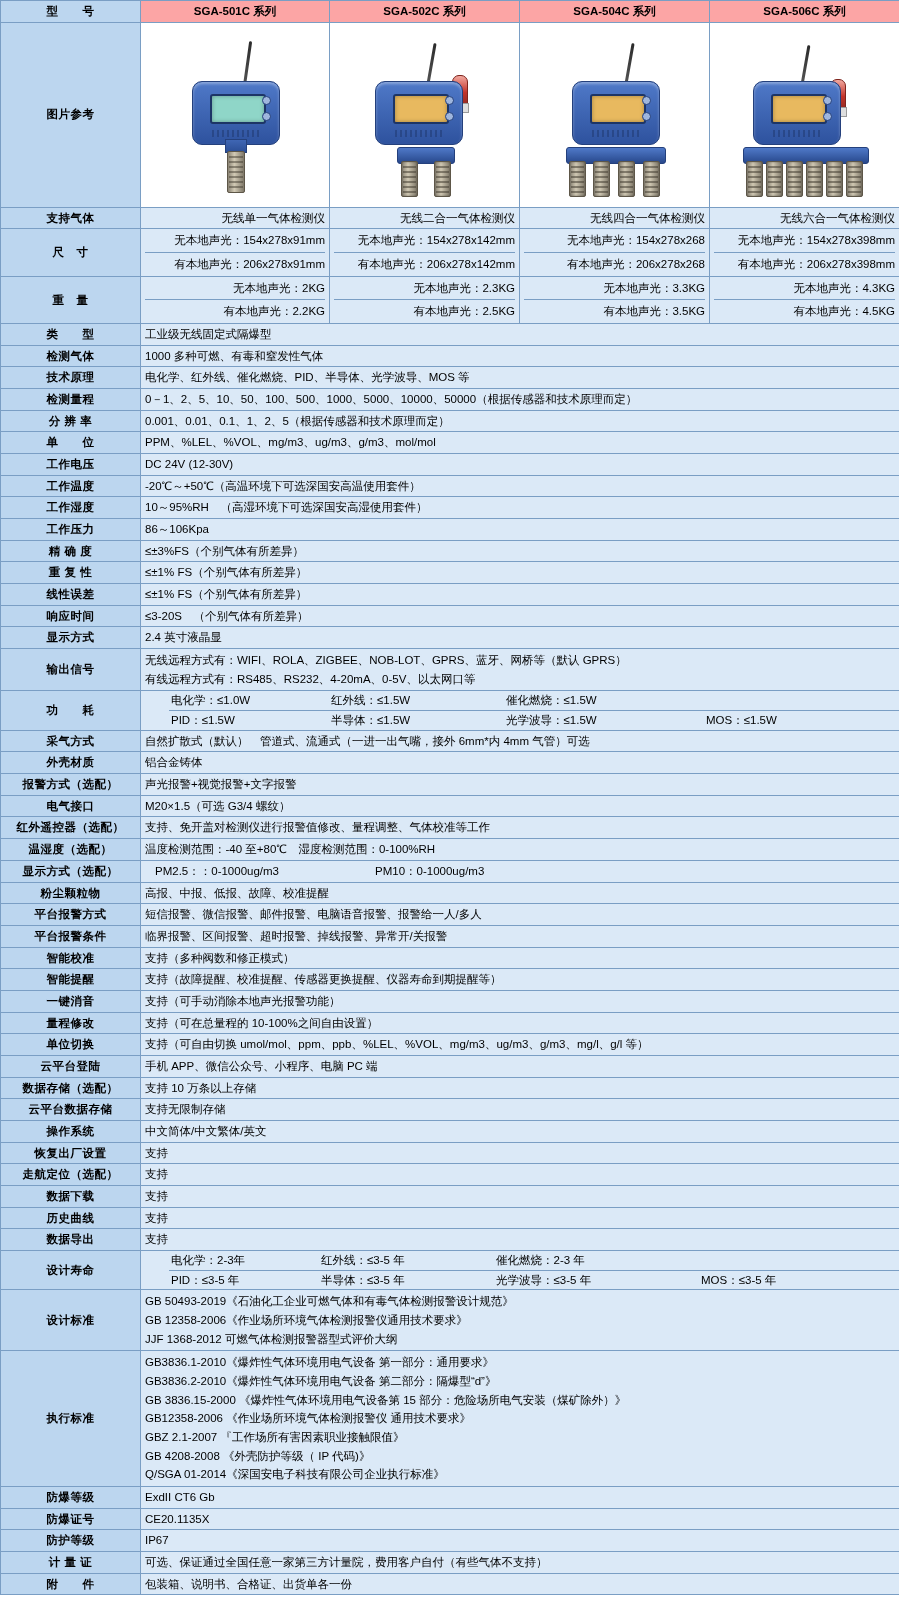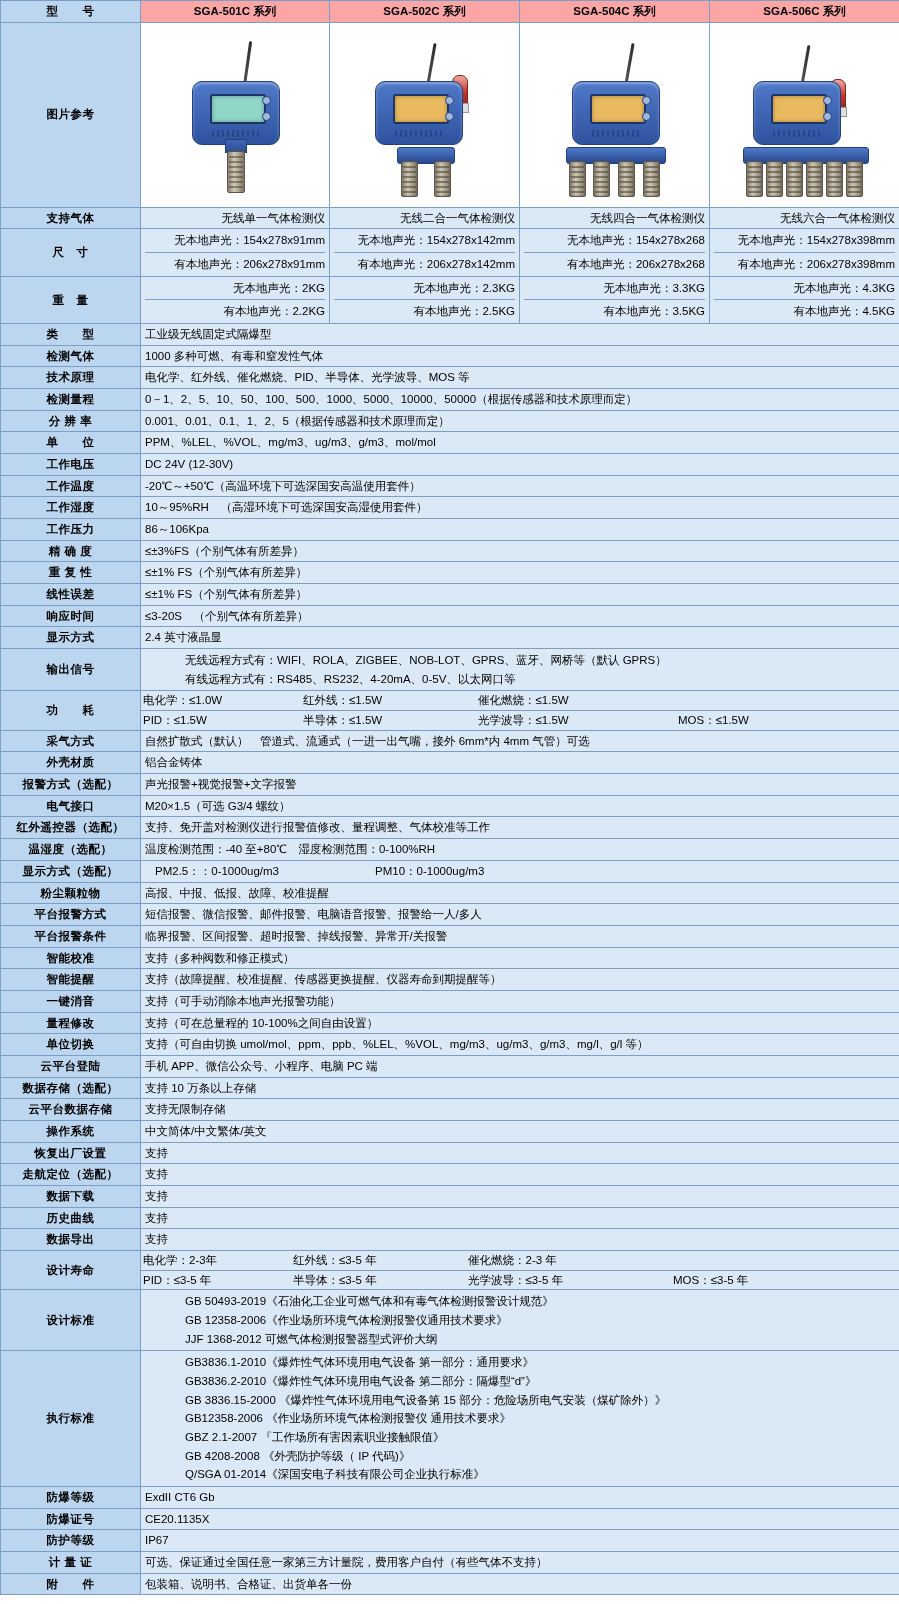--- a/index.html
+++ b/index.html
@@ -65,39 +65,39 @@
     padding: 1px 0;
   }
   .twoline > div + div {
     border-top: 1px solid #7a9ec4;
     margin-top: 2px;
     padding-top: 3px;
   }
   .pwrow {
     display: flex;
     padding: 1px 0 1px 2px;
+    margin-left: 28px;
   }
   .pwrow .c1 { width: 160px; }
   .pwrow .c2 { width: 175px; }
   .pwrow .c3 { width: 200px; }
   .pwrow .c4 { width: 160px; }
   .pwrow + .pwrow {
     border-top: 1px solid #7a9ec4;
   }
   .lifewrap .pwrow .c1 { width: 150px; }
   .lifewrap .pwrow .c2 { width: 175px; }
   .lifewrap .pwrow .c3 { width: 205px; }
   .dustrow {
     display: flex;
     padding-left: 2px;
   }
   .dustrow .d1 { width: 220px; }
   .multi div {
     padding: 1px 0;
-    margin-left: 40px;
   }
   
   .device {
     position: relative;
     width: 100%;
     height: 180px;
   }
   .dev-inner {
     position: absolute;
     left: 50%;

